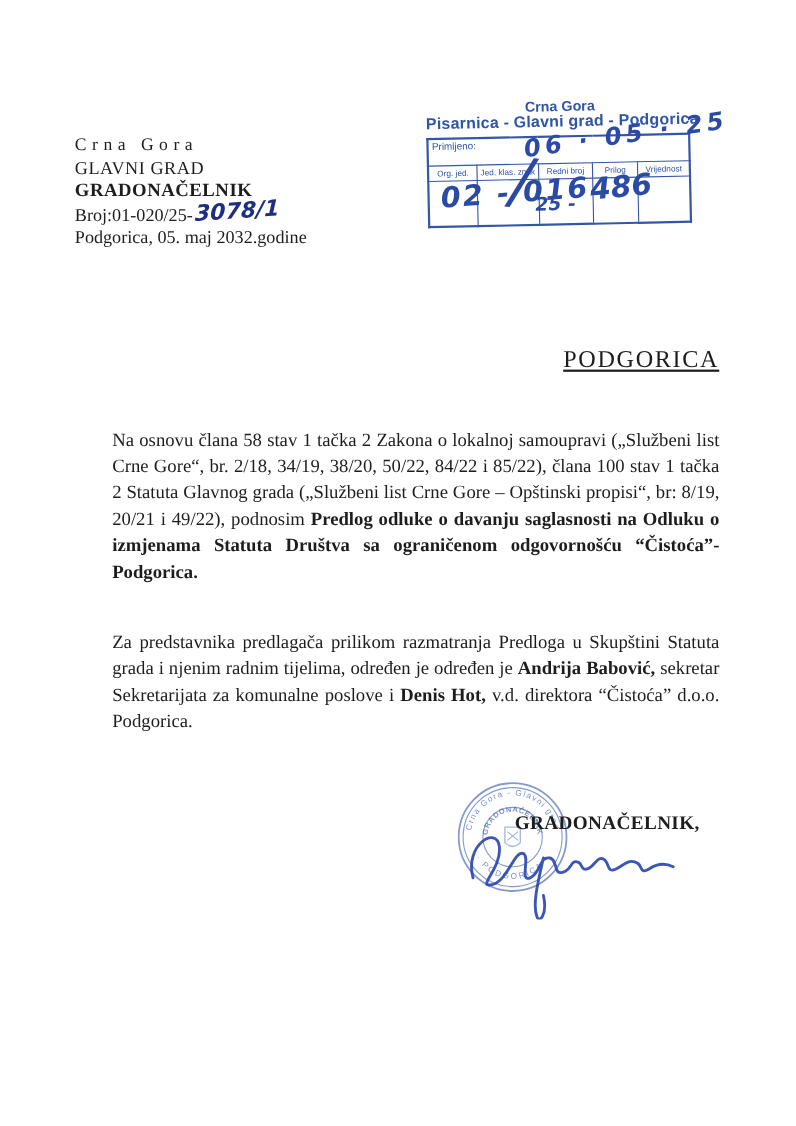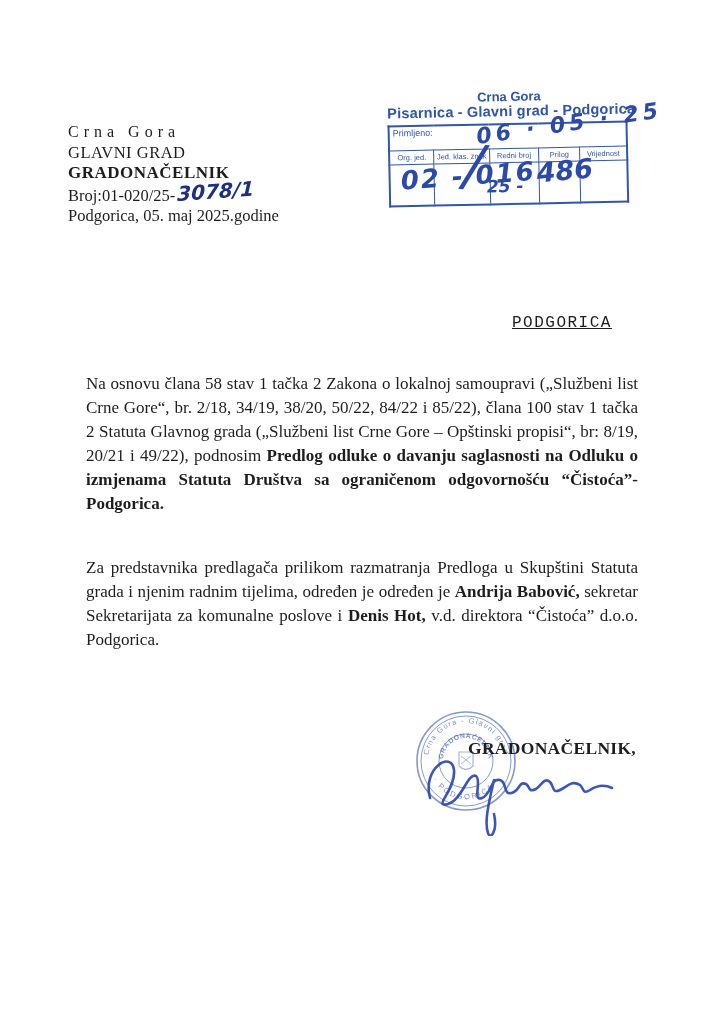--- a/index.html
+++ b/index.html
@@ -38,27 +38,26 @@
   .rs-hand-org{left:12px;top:70px;font-size:26px;transform:rotate(-3deg);letter-spacing:2px;white-space:nowrap;}
   .rs-hand-slash{left:76px;top:42px;font-size:56px;transform:rotate(6deg);font-weight:normal;}
   .rs-hand-redni{left:98px;top:86px;font-size:17px;white-space:nowrap;}
   .rs-hand-prilog{left:148px;top:66px;font-size:27px;transform:rotate(-4deg);}
   
   .doc-title{
     position:absolute;left:0;top:288px;width:696px;text-align:center;
     font-weight:bold;font-size:18px;letter-spacing:0.6px;
   }
   .doc-title-city{
-    position:absolute;left:512px;top:314px;font-size:16px;letter-spacing:1.5px;
+    position:absolute;left:512px;top:314px;font-size:22px;letter-spacing:1.5px;
     text-decoration:underline;
-    font-family:Liberation Mono, monospace;
   }
   
   .para{
-    position:absolute;left:86px;width:552px;margin:0;
+    position:absolute;left:86px;width:552px;margin:16px;
     font-size:17px;line-height:24px;text-align:justify;
   }
   .para .b{font-weight:bold;}
   .para1{top:372px;}
   .para2{top:556px;}
   
   .sig-title{position:absolute;left:468px;top:738px;font-weight:bold;font-size:17.5px;letter-spacing:0.3px;}
   .sig-name{position:absolute;left:452px;top:762px;font-size:17.5px;}
   .seal{position:absolute;left:414px;top:708px;}
   .signature-svg{position:absolute;left:420px;top:746px;}
@@ -66,21 +65,21 @@
 </head>
 <body>
 
 <div class="page">
 
   <div class="letterhead">
     <div class="lh-country">Crna Gora</div>
     <div class="lh-city">GLAVNI GRAD</div>
     <div class="lh-office">GRADONAČELNIK</div>
     <div class="lh-number"><span>Broj:01-020/25-</span><span class="hand-number">3078/1</span></div>
-    <div class="lh-date">Podgorica, 05. maj 2025.godine</div>
+    <div class="lh-date">Podgorica, 05. maj 2032.godine</div>
   </div>
 
   <div class="receipt-stamp">
     <div class="rs-line1">Crna Gora</div>
     <div class="rs-line2">Pisarnica - Glavni grad - Podgorica</div>
     <table class="rs-table">
       <tbody>
           <tr>
         <td colspan="5" class="rs-received">Primljeno:</td>
       </tr>

